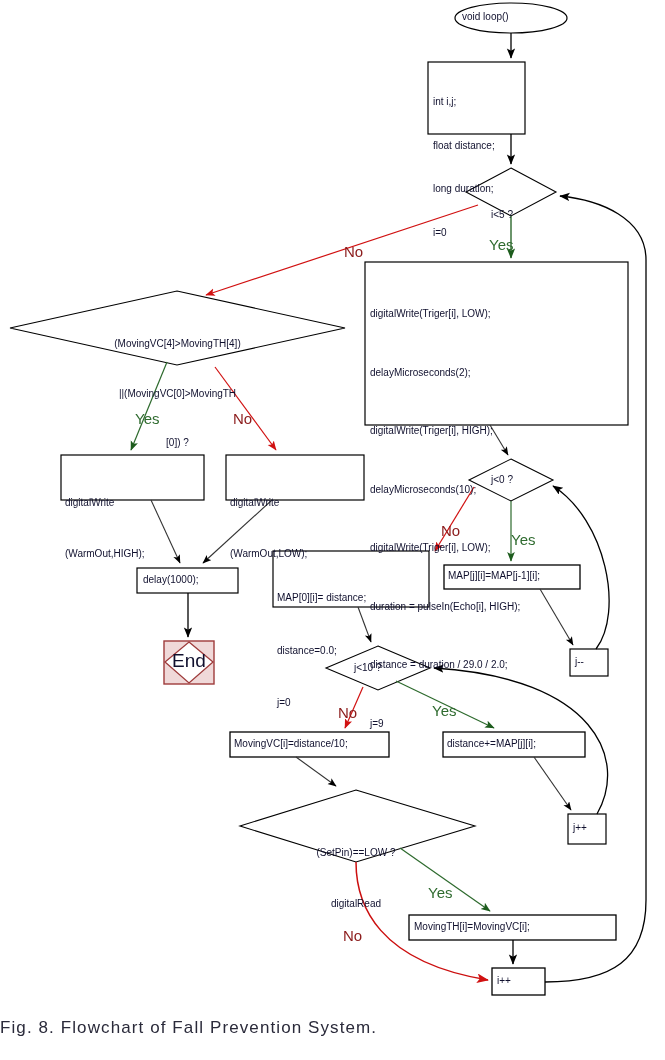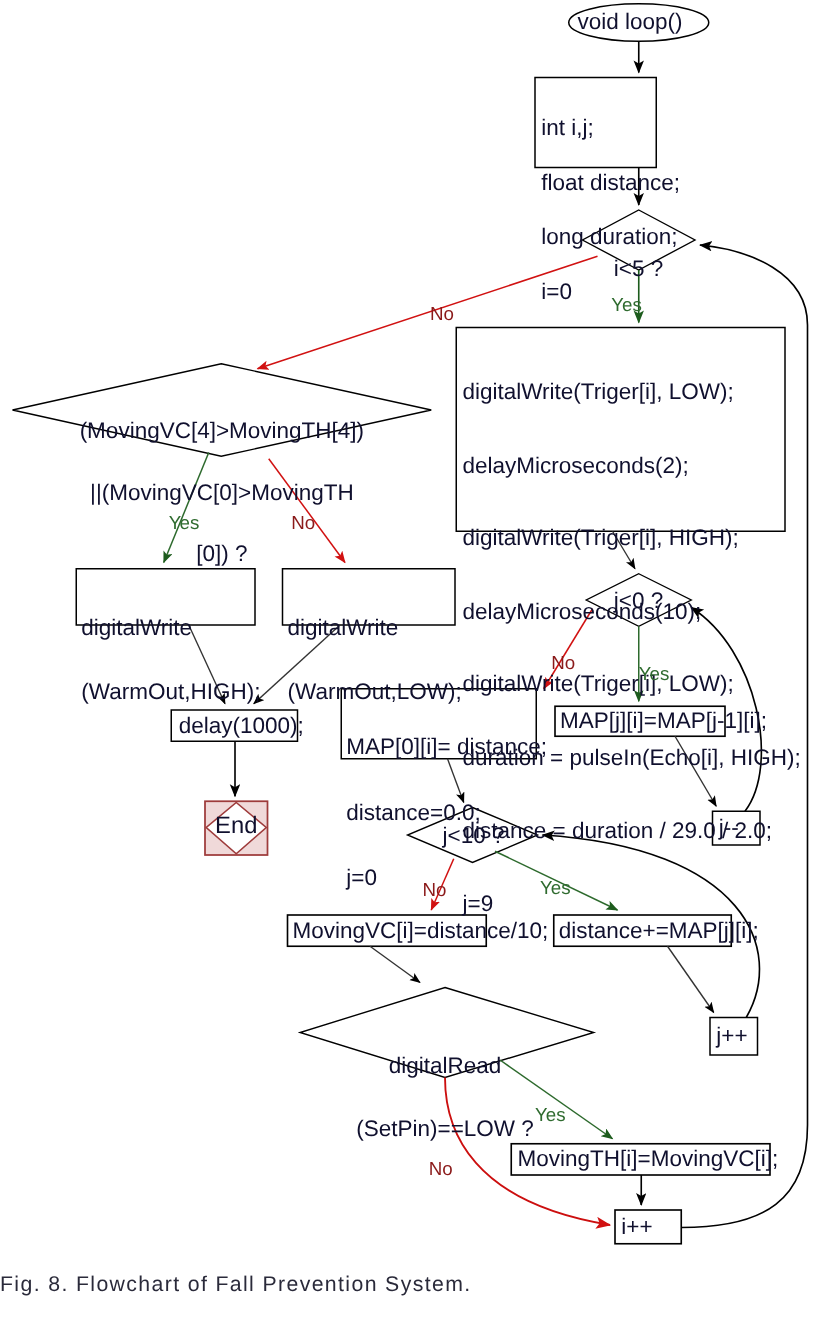--- a/index.html
+++ b/index.html
@@ -6,21 +6,21 @@
   body{
     width:665px;height:1060px;position:relative;overflow:hidden;
     font-family:"Liberation Sans","DejaVu Sans",sans-serif;
     color:#111133;
   }
   #stage{position:absolute;left:0;top:0;width:665px;height:1060px;}
   svg#flow{position:absolute;left:0;top:0;width:665px;height:1010px;}
 
   .node-text{
     position:absolute;
-    font-size:18px;
+    font-size:10px;
     line-height:14.5px;
     color:#10102e;
     white-space:pre;
     pointer-events:none;
   }
   .lbl{
     position:absolute;
     font-size:15px;
     line-height:13px;
     white-space:pre;
@@ -290,22 +290,22 @@
 
   <div class="node-text" style="left:354px;top:661px;">j&lt;10 ?</div>
 
   <div class="node-text" style="left:447px;top:737px;">distance+=MAP[j][i];</div>
 
   <div class="node-text" style="left:573px;top:821px;">j++</div>
 
   <div class="node-text" style="left:234px;top:737px;">MovingVC[i]=distance/10;</div>
 
   <div class="node-text" style="left:256px;top:810px;width:200px;text-align:center;line-height:17px;">
+    <div>(SetPin)==LOW ?</div>
     <div>digitalRead</div>
-    <div>(SetPin)==LOW ?</div>
   </div>
 
   <div class="node-text" style="left:414px;top:920px;">MovingTH[i]=MovingVC[i];</div>
 
   <div class="node-text" style="left:497px;top:974px;">i++</div>
 
   <div class="lbl no" style="left:344px;top:245px;">No</div>
   <div class="lbl yes" style="left:489px;top:238px;">Yes</div>
   <div class="lbl yes" style="left:135px;top:412px;">Yes</div>
   <div class="lbl no" style="left:233px;top:412px;">No</div>

